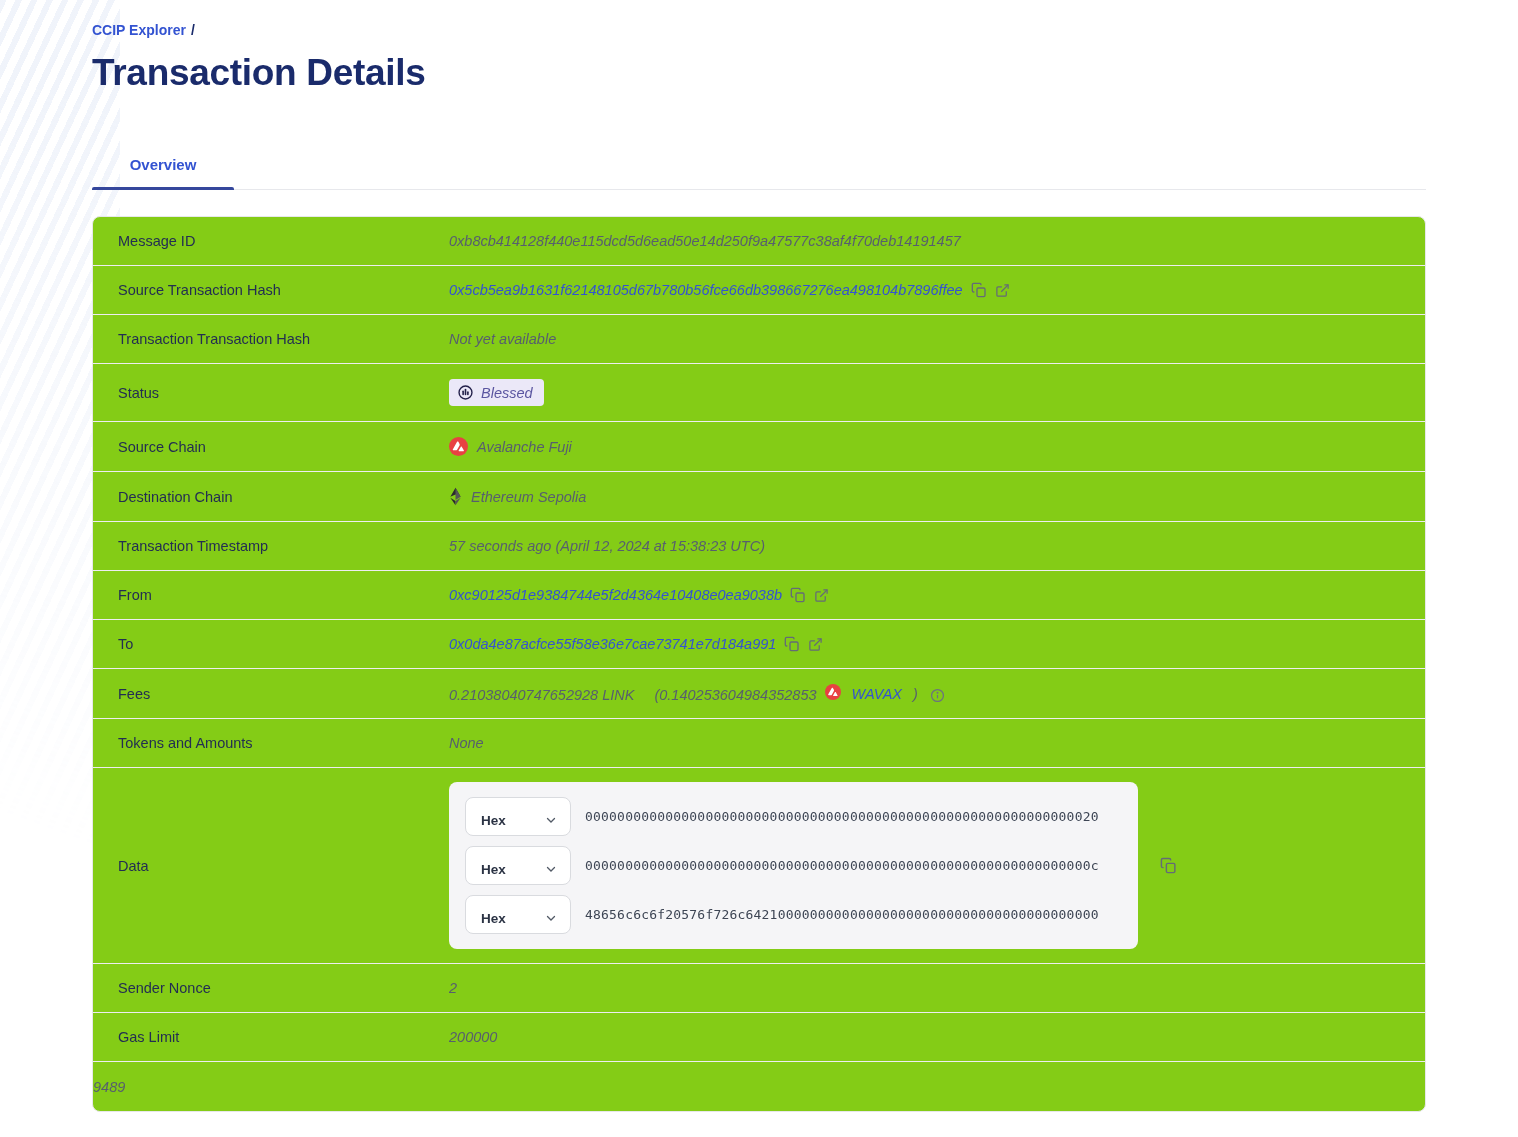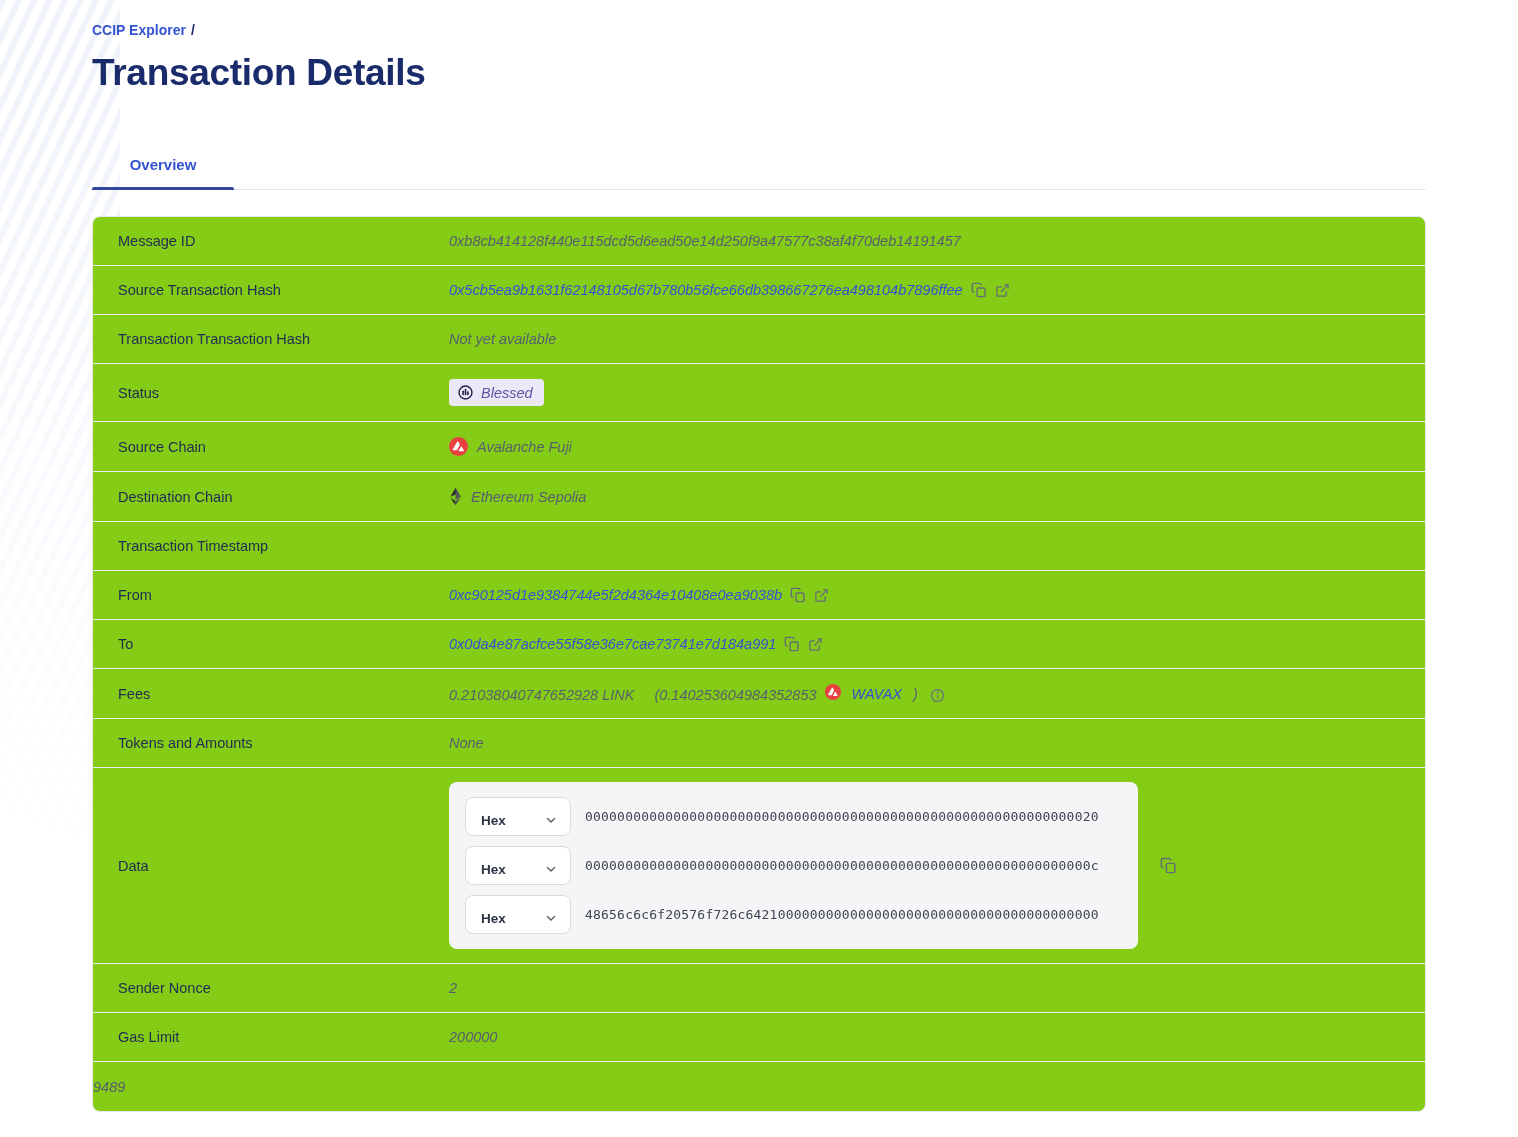--- a/index.html
+++ b/index.html
@@ -184,20 +184,23 @@
                 <polygon fill="#555" points="14.5,13.6 8,17.6 8,23 "></polygon>
               </svg>
           </span>
           <span>Ethereum Sepolia</span>
         </span>
       </div>
     </div>
 
     <div class="row">
       <div class="label">Transaction Timestamp</div>
+      <div class="value">
+          <span>57 seconds ago (April 12, 2024 at 15:38:23 UTC)</span>
+        </div>
     </div>
 
     <div class="row">
       <div class="label">From</div>
       <div class="value">
         <a class="hashlink">0xc90125d1e9384744e5f2d4364e10408e0ea9038b</a>
         <button class="iconbtn">
           <svg width="16" height="16" viewBox="0 0 24 24" fill="none" stroke="currentColor" stroke-width="2">
               <rect x="9" y="9" width="12" height="13" rx="2"></rect>
               <path d="M5 15H4a2 2 0 0 1-2-2V4a2 2 0 0 1 2-2h9a2 2 0 0 1 2 2v1"></path>

